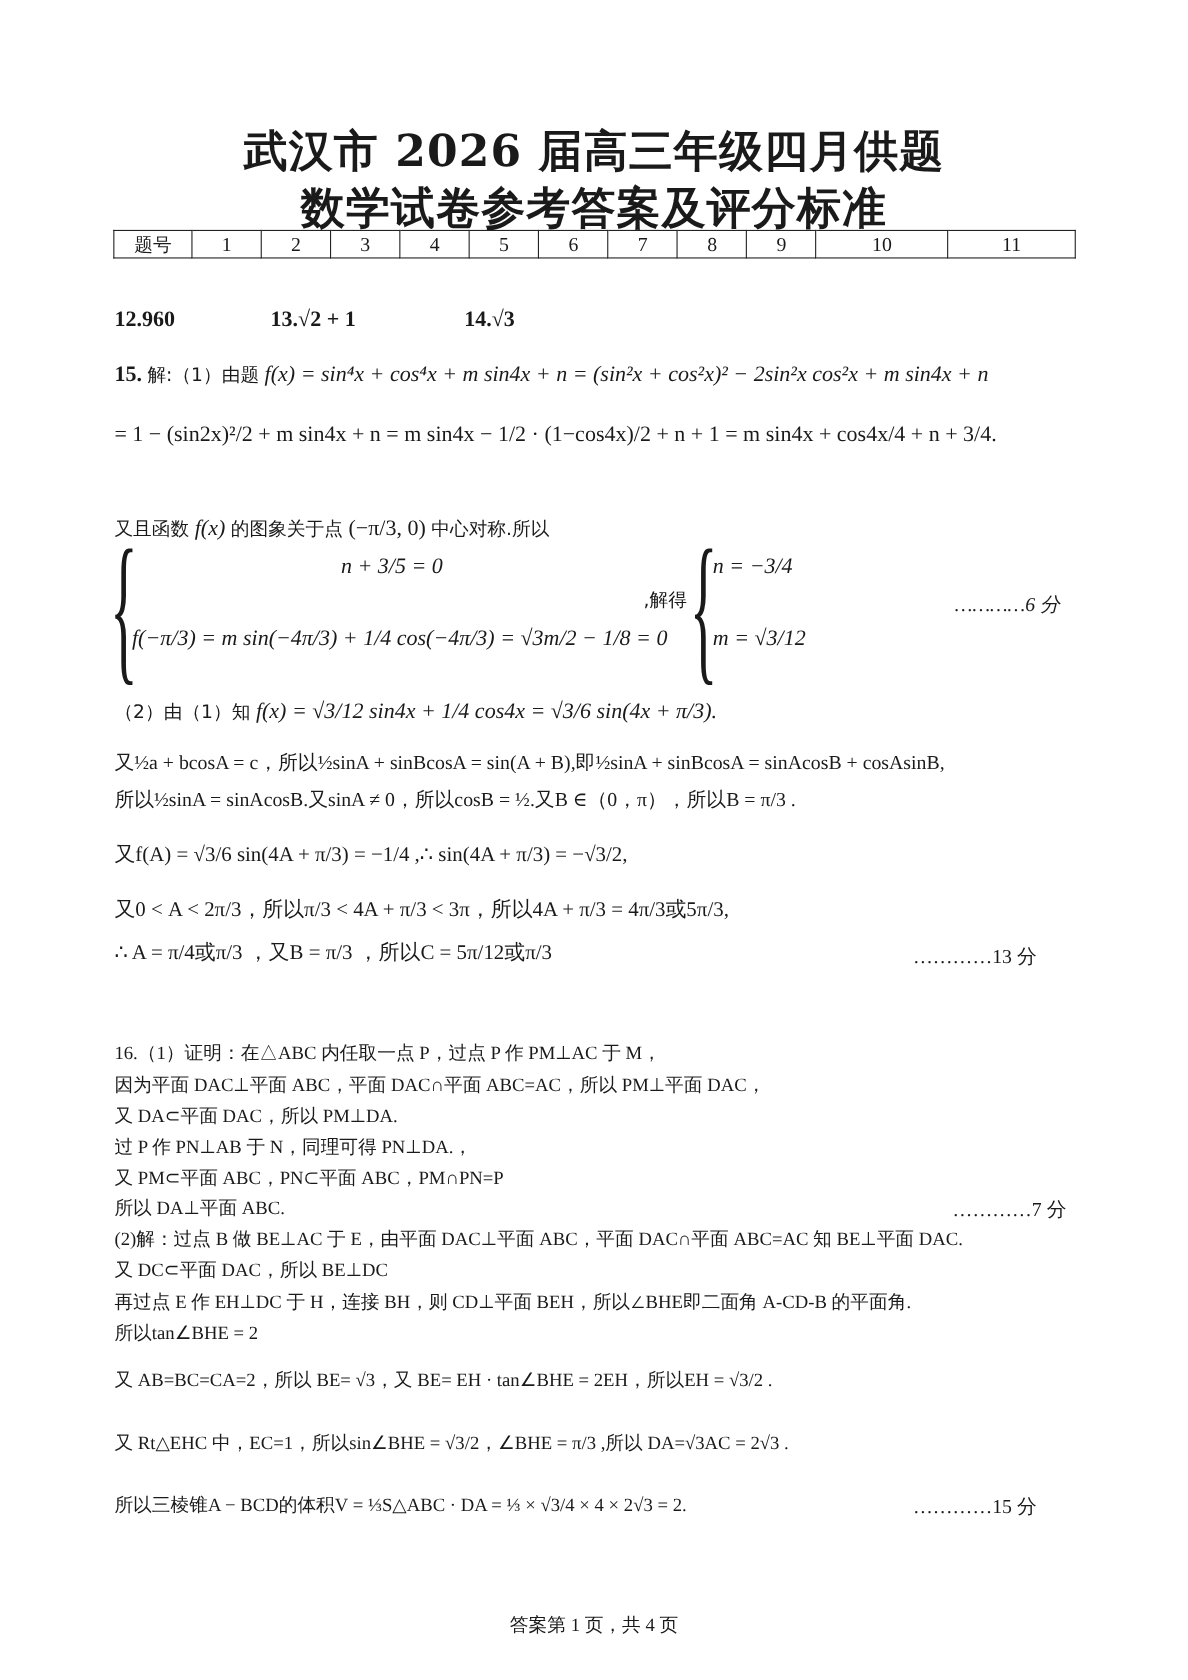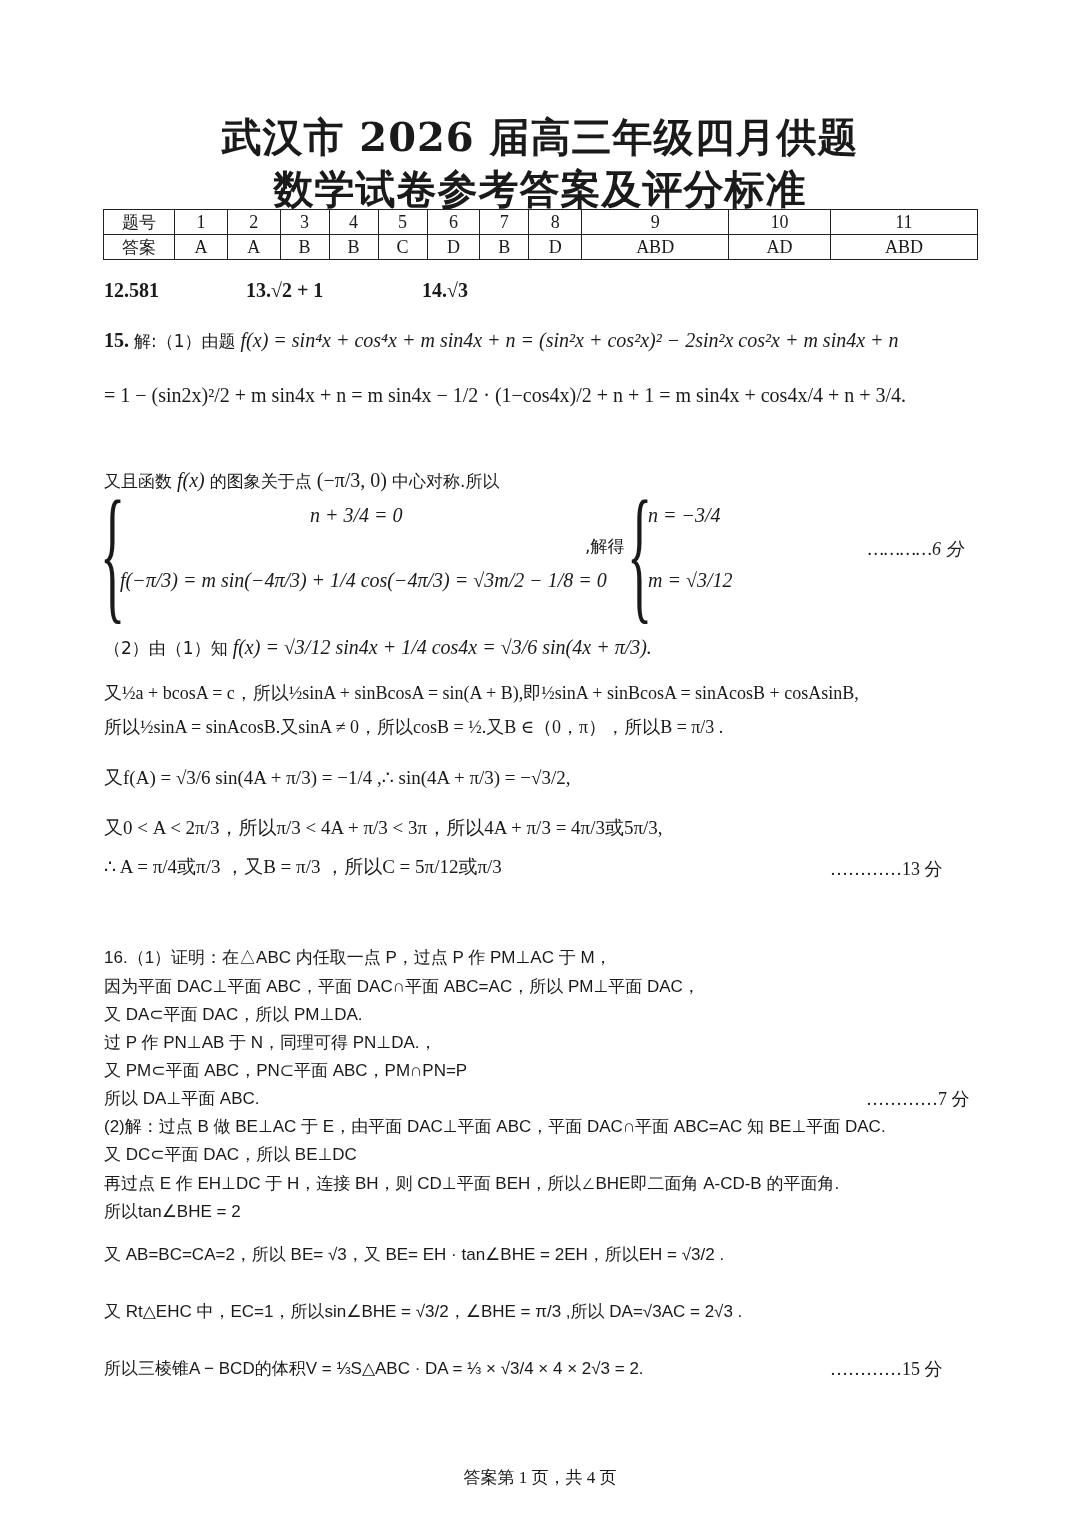--- a/index.html
+++ b/index.html
@@ -9,21 +9,21 @@
   .title{left:0;width:1080px;text-align:center;font-family:"DejaVu Serif",serif;font-weight:bold;font-size:40px;letter-spacing:1px;}
   table.ans{position:absolute;left:103px;top:209px;width:875px;border-collapse:collapse;font-size:18px;}
   table.ans td{border:1.5px solid #222;text-align:center;height:24px;padding:0;}
   table.ans td.hd{font-family:"DejaVu Sans",sans-serif;font-size:17px;width:70px;}
   .line{position:absolute;left:104px;font-size:20px;white-space:nowrap;line-height:1;}
   .cn{font-family:"DejaVu Sans",sans-serif;font-size:17px;}
   .it{font-style:italic;}
   .brace{position:absolute;font-size:150px;font-weight:100;line-height:1;transform:scaleX(0.35);transform-origin:left top;}
   .score{position:absolute;left:830px;font-size:18px;white-space:nowrap;}
   .footer{position:absolute;top:1466px;left:0;width:1080px;text-align:center;font-size:17px;font-family:Liberation Serif, serif;}
-  .q16{position:absolute;left:104px;font-size:17px;white-space:nowrap;font-family:Liberation Sans, sans-serif;}
+  .q16{position:absolute;left:104px;font-size:17px;white-space:nowrap;font-family:Liberation Serif, serif;}
 </style>
 </head>
 <body>
 
 <div class="abs title" style="top:110px;">武汉市 2026 届高三年级四月供题</div>
 <div class="abs title" style="top:162px;">数学试卷参考答案及评分标准</div>
 
 <table class="ans">
   <tbody>
       <tr>
@@ -33,39 +33,25 @@
     <td>3</td>
     <td>4</td>
     <td>5</td>
     <td>6</td>
     <td>7</td>
     <td>8</td>
     <td>9</td>
     <td>10</td>
     <td>11</td>
   </tr>
-  <tr>
-    <td class="hd">答案</td>
-    <td>A</td>
-    <td>A</td>
-    <td>B</td>
-    <td>B</td>
-    <td>C</td>
-    <td>D</td>
-    <td>B</td>
-    <td>D</td>
-    <td>ABD</td>
-    <td>AD</td>
-    <td>ABD</td>
-  </tr>
 </tbody>
   </table>
 
 <div class="line" style="top:280px;font-weight:bold;">
-  <span>12.</span><span>581</span>
+  <span>12.</span><span>960</span>
 </div>
 <div class="line" style="top:280px;left:246px;font-weight:bold;">
   <span>13.</span><span>√2 + 1</span>
 </div>
 <div class="line" style="top:280px;left:422px;font-weight:bold;">
   <span>14.</span><span>√3</span>
 </div>
 
 <div class="line" style="top:330px;">
   <b>15.</b>
@@ -76,21 +62,21 @@
 
 <div class="line" style="top:470px;">
   <span class="cn">又且函数</span>
   <span class="it">f(x)</span>
   <span class="cn">的图象关于点</span>
   <span>(−π/3, 0)</span>
   <span class="cn">中心对称.所以</span>
 </div>
 
 <div class="brace" style="left:100px;top:478px;">{</div>
-<div class="line it" style="top:505px;left:310px;">n + 3/4 = 0</div>
+<div class="line it" style="top:505px;left:310px;">n + 3/5 = 0</div>
 <div class="line it" style="top:570px;left:120px;">f(−π/3) = m sin(−4π/3) + 1/4 cos(−4π/3) = √3m/2 − 1/8 = 0</div>
 <div class="line cn" style="top:538px;left:585px;">,解得</div>
 <div class="brace" style="left:627px;top:478px;">{</div>
 <div class="line it" style="top:505px;left:648px;">n = −3/4</div>
 <div class="line it" style="top:570px;left:648px;">m = √3/12</div>
 <div class="score" style="top:537px;left:868px;font-style:italic;">…………6 分</div>
 
 <div class="line" style="top:637px;">
   <span class="cn">（2）由（1）知</span>
   <span class="it">f(x) = √3/12 sin4x + 1/4 cos4x = √3/6 sin(4x + π/3).</span>

